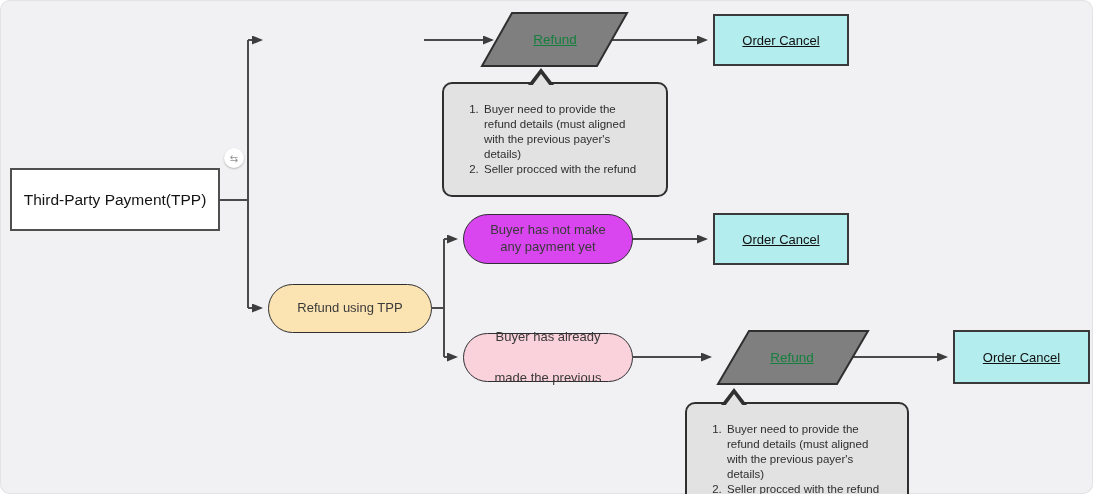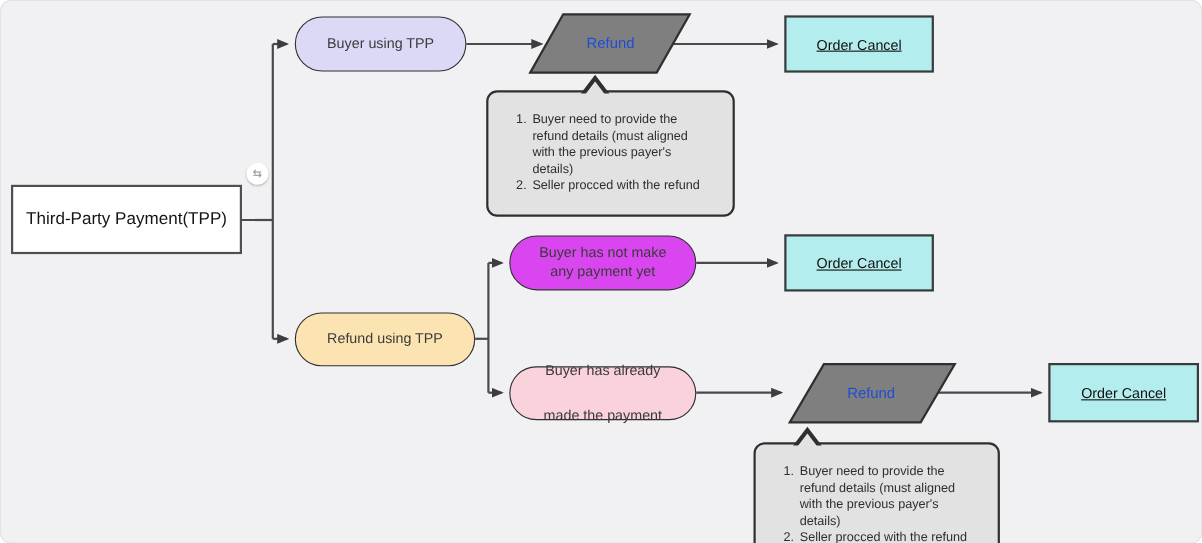--- a/index.html
+++ b/index.html
@@ -33,21 +33,21 @@
   .pill-paid   { left:463px; top:333px; width:170px; height:49px; background:#fad2dc;gap:24px; }
   .rect {
     background:#b4eded; border:2px solid #3a3a3a;
     font-size:13px; font-weight:500; color:#101010;text-decoration:underline;
   }
   .oc1 { left:713px; top:14px;  width:136px; height:52px; }
   .oc2 { left:713px; top:213px; width:136px; height:52px; }
   .oc3 { left:953px; top:330px; width:137px; height:54px; }
   .pglabel {
     position:absolute; width:110px; text-align:center;
-    font-size:13.5px; color:#1d4ed8; pointer-events:none;
+    font-size:13.5px; color:#15803d; pointer-events:none;text-decoration:underline;
   }
   .pglabel1 { left:500px; top:32px; }
   .pglabel2 { left:737px; top:350px; }
   .note {
     position:absolute; box-sizing:border-box;
     background:#e2e2e2; border:2px solid #2f2f2f; border-radius:10px;
     padding:6px 8px 6px 4px; font-size:11.5px; color:#2e2e2e; line-height:1.3;
   }
   .note1 { left:442px; top:82px;  width:226px; }
   .note2 { left:685px; top:402px; width:224px; }
@@ -91,36 +91,33 @@
 
   <div class="node root">
     <span>Third-Party Payment</span>
     <span>(TPP)</span>
   </div>
 
   <div class="badge">
     <span>⇆</span>
   </div>
 
-  <div class="node pill pill-buyer">
-    <span>Buyer using TPP</span>
-  </div>
 
   <div class="node pill pill-seller">
     <span>Refund using TPP</span>
   </div>
 
   <div class="node pill pill-nopay">
     <span>Buyer has not make</span>
     <span>any payment yet</span>
   </div>
 
   <div class="node pill pill-paid">
     <span>Buyer has already</span>
-    <span>made the payment</span>
+    <span>made the previous</span>
   </div>
 
   <div class="pglabel pglabel1">Refund</div>
   <div class="pglabel pglabel2">Refund</div>
 
   <div class="node rect oc1">
     <span>Order Cancel</span>
   </div>
 
   <div class="node rect oc2">

